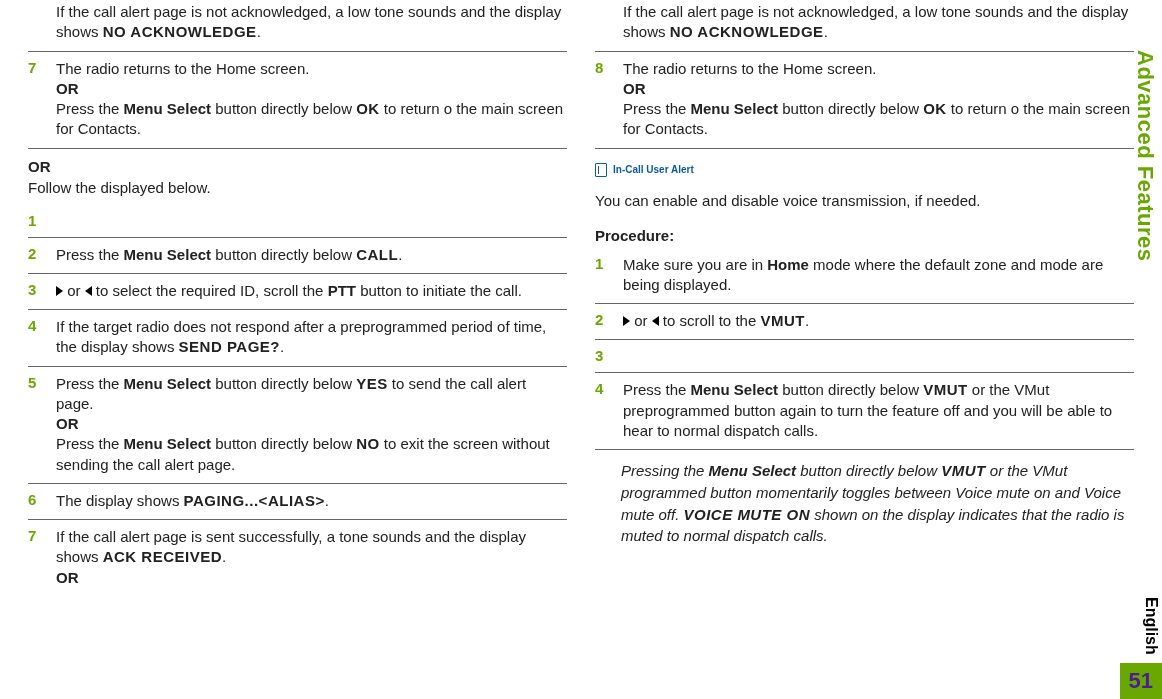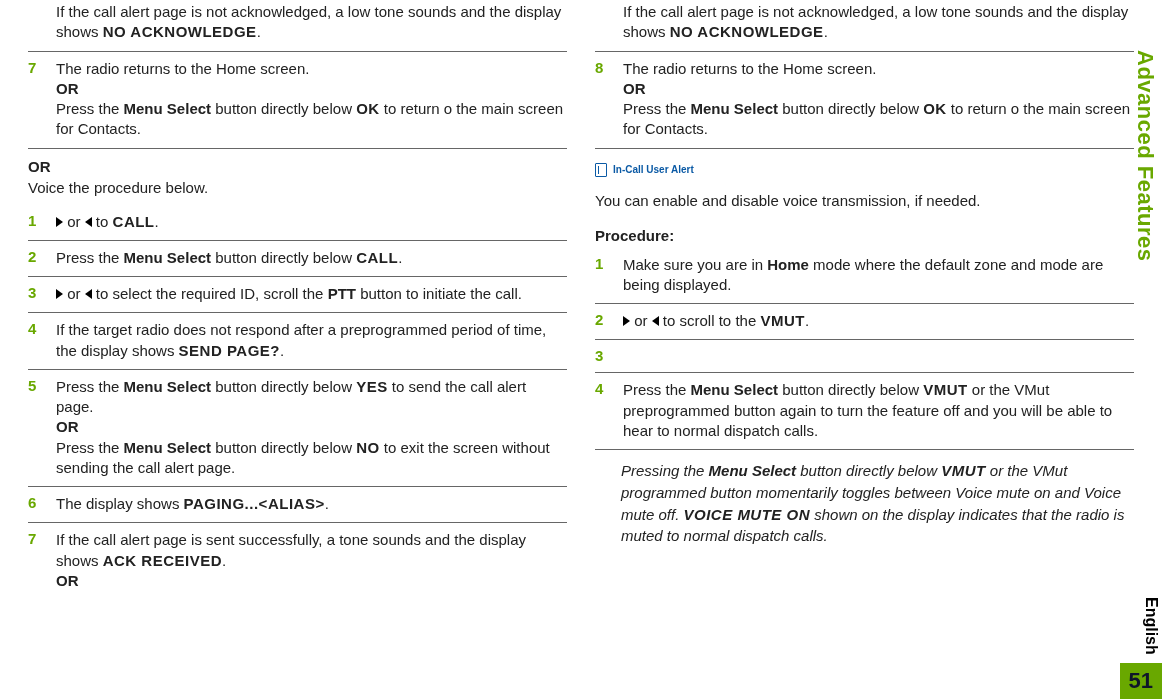--- a/index.html
+++ b/index.html
@@ -86,21 +86,21 @@
     color: #69a800;
     font-weight: bold;
     font-size: 22px;
     letter-spacing: 0.5px;
   }
   .pagenum-box {
     position: absolute;
     right: 0;
     bottom: 0;
     background: #69a800;
-    color: #0f172a;
+    color: #4c1d95;
     font-weight: bold;
     font-size: 22px;
     padding: 5px 9px;
   }
   .lang {
     position: absolute;
     right: 2px;
     bottom: 44px;
     writing-mode: vertical-rl;
     font-weight: bold;
@@ -132,28 +132,25 @@
       <div class="stepnum">7</div>
       <div class="stepbody">
         <span>The radio returns to the Home screen.</span><br>
         <span class="bold">OR</span><br>
         <span>Press the </span><span class="bold">Menu Select</span><span> button directly below </span><span class="mono">OK</span><span> to return o the main screen for Contacts.</span>
       </div>
     </div>
 
     <div class="plain">
       <span class="bold">OR</span><br>
-      <span>Voice the procedure below.</span>
+      <span>Follow the displayed below.</span>
     </div>
 
     <div class="step">
       <div class="stepnum">1</div>
-      <div class="stepbody">
-        <span class="triangle tri-right"></span><span> or </span><span class="triangle tri-left"></span><span> to </span><span class="mono">CALL</span><span>.</span>
-      </div>
     </div>
 
     <div class="step">
       <div class="stepnum">2</div>
       <div class="stepbody">
         <span>Press the </span><span class="bold">Menu Select</span><span> button directly below </span><span class="mono">CALL</span><span>.</span>
       </div>
     </div>
 
     <div class="step">

